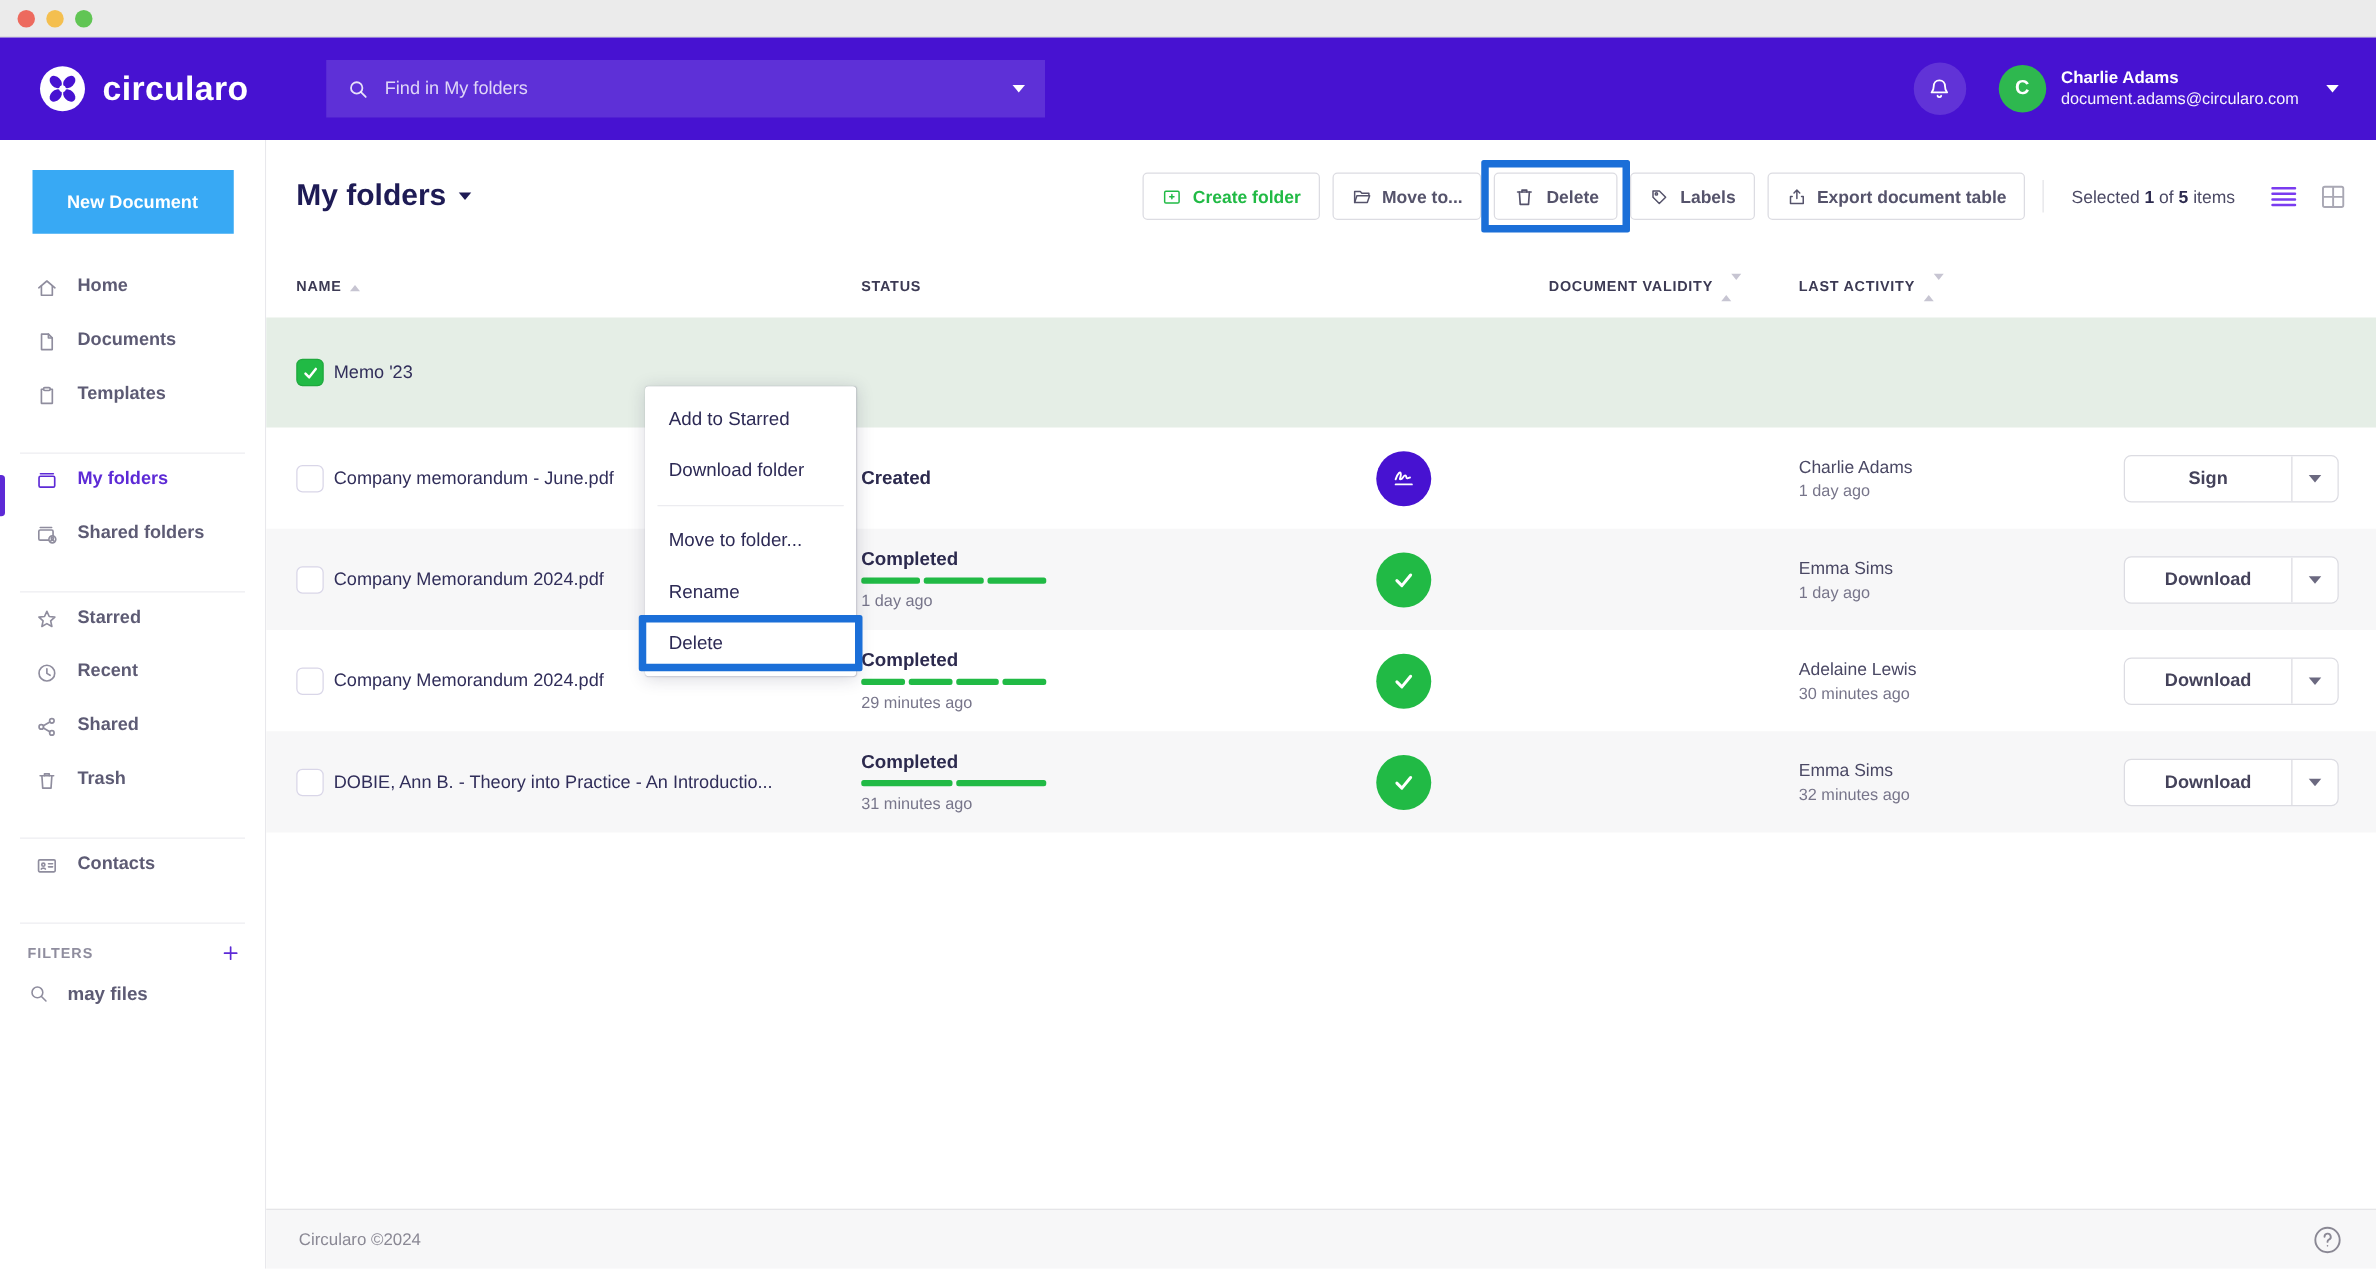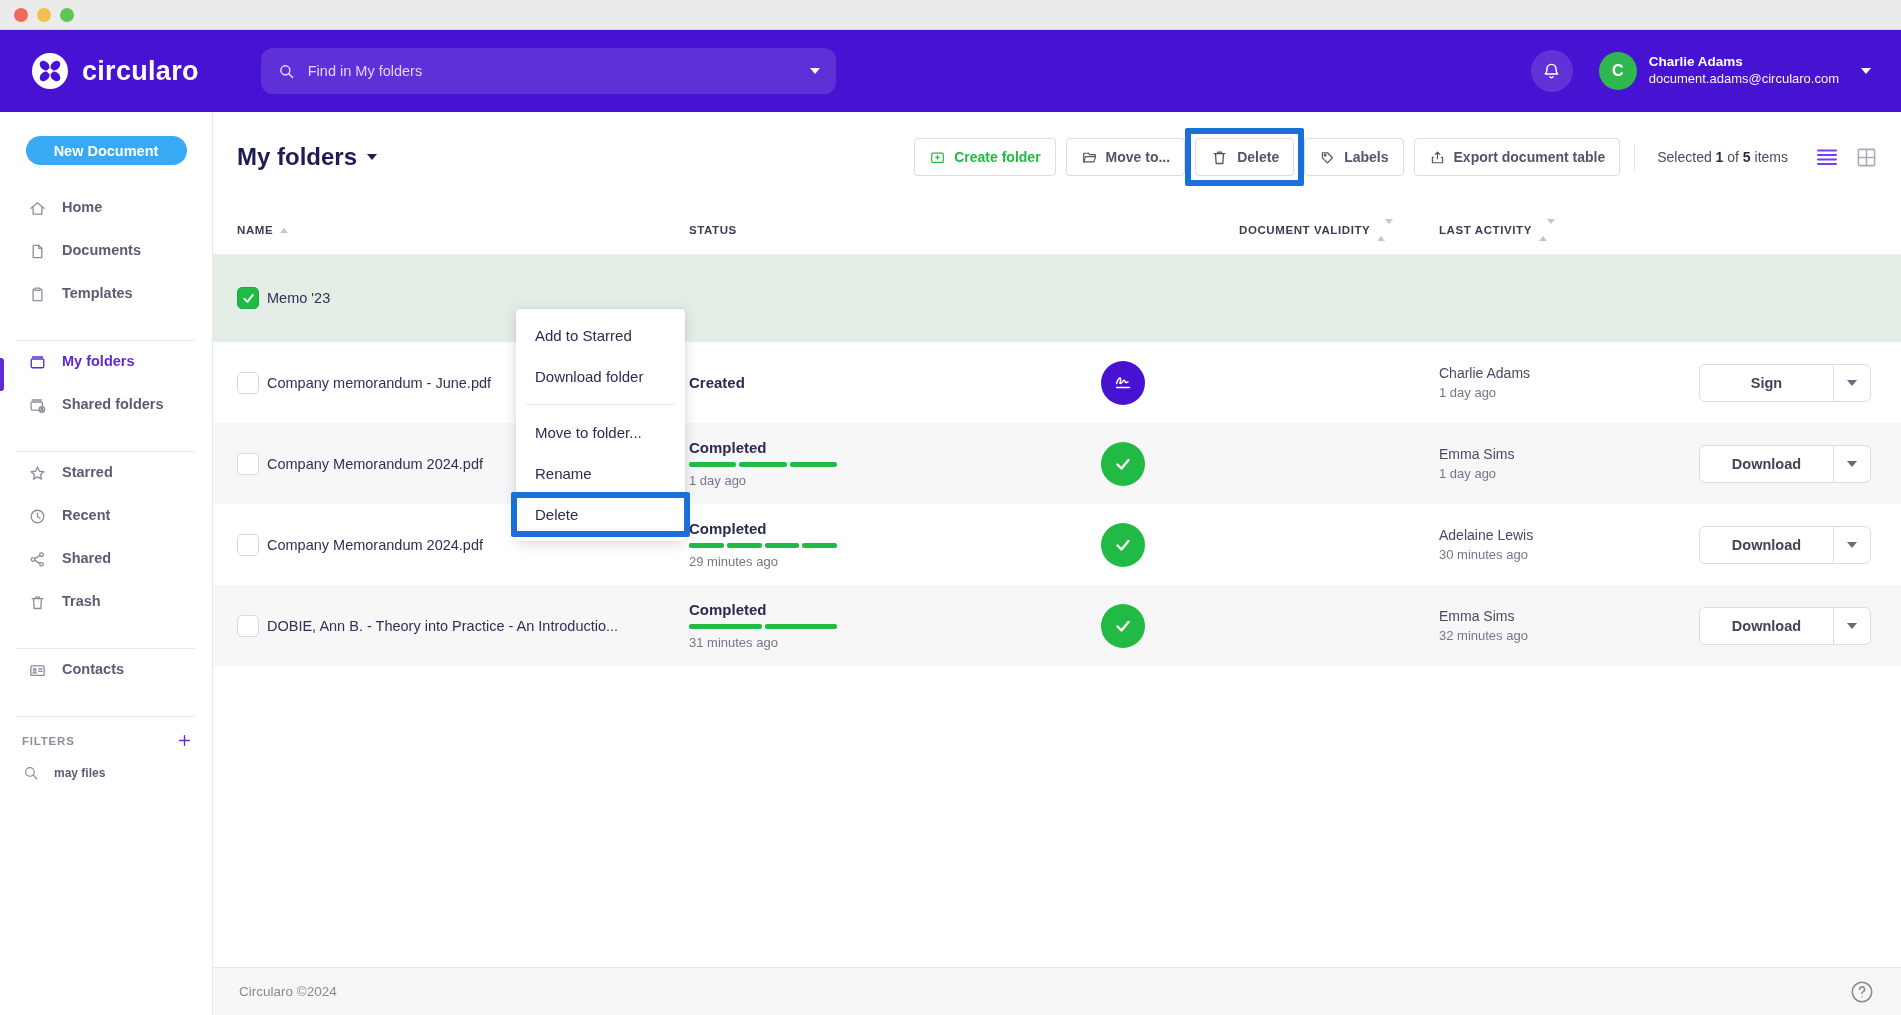--- a/index.html
+++ b/index.html
@@ -15,45 +15,45 @@
 
   
   .titlebar{height:30px;background:#ebebeb;display:flex;align-items:center;padding-left:14px;gap:9px;border-bottom:1px solid #d9d9d9}
   .dot{width:14px;height:14px;border-radius:50%}
   .dot.red{background:#ed6a5e}.dot.yellow{background:#f4bf4f}.dot.green{background:#61c554}
 
   
   .appbar{height:82px;background:var(--header-purple);display:flex;align-items:center;padding:0 30px;color:#fff}
   .brand{display:flex;align-items:center;gap:12px}
   .brand-name{font-size:27px;font-weight:bold;letter-spacing:.3px}
-  .searchbox{margin-left:62px;width:575px;height:46px;background:rgba(255,255,255,.13);border-radius:12px;display:flex;align-items:center;padding:0 16px;gap:12px}
+  .searchbox{margin-left:62px;width:575px;height:46px;background:rgba(255,255,255,.13);border-radius:0;display:flex;align-items:center;padding:0 16px;gap:12px}
   .searchbox input{flex:1;background:transparent;border:none;outline:none;color:#fff;font-size:14.5px;font-family:inherit}
   .searchbox input::placeholder{color:rgba(255,255,255,.8)}
   .tri{width:0;height:0;border-left:5px solid transparent;border-right:5px solid transparent;border-top:6px solid #fff}
   .appbar-right{margin-left:auto;display:flex;align-items:center;gap:26px}
   .bell-wrap{width:42px;height:42px;border-radius:50%;background:rgba(255,255,255,.14);display:flex;align-items:center;justify-content:center;cursor:pointer}
   .userchip{display:flex;align-items:center;gap:12px;cursor:pointer}
   .avatar{width:38px;height:38px;border-radius:50%;background:#2eb84f;color:#fff;font-weight:bold;font-size:16px;display:flex;align-items:center;justify-content:center}
   .user-name{font-size:13.5px;font-weight:bold;line-height:1.25}
   .user-email{font-size:13px;opacity:.95;line-height:1.25}
 
   
   .layout{display:flex;height:903px}
   .sidebar{width:213px;background:#fff;border-right:1px solid #e8e8ec;padding-top:24px;flex-shrink:0}
-  .newdoc{display:block;margin:0 auto;width:161px;height:29px;background:var(--new-doc-blue);color:#fff;border:none;border-radius:16px;font-size:14.5px;font-weight:bold;font-family:inherit;cursor:pointer}
+  .newdoc{display:block;margin:0 auto;width:161px;height:51px;background:var(--new-doc-blue);color:#fff;border:none;border-radius:0;font-size:14.5px;font-weight:bold;font-family:inherit;cursor:pointer}
   .nav{margin-top:34px}
   .nav-item{position:relative;height:43px;display:flex;align-items:flex-start;padding-left:28px;gap:15px;color:var(--text-mid);font-size:14.5px;font-weight:bold;cursor:pointer}
   .nav-item .ic{color:var(--icon-gray)}
   .nav-item.active{color:var(--accent-purple)}
   .nav-item.active .ic{color:var(--accent-purple)}
   .nav-item.active::before{content:"";position:absolute;left:0;top:5px;bottom:5px;width:4px;background:var(--accent-purple);border-radius:0 3px 3px 0}
   .nav-divider{height:1px;background:#ededf1;margin:12px 16px}
   .filters-head{display:flex;align-items:center;margin:16px 20px 0 22px;color:var(--icon-gray);font-size:11.5px;font-weight:bold;letter-spacing:.8px}
   .plus-btn{margin-left:auto;color:var(--accent-purple);cursor:pointer}
-  .filter-item{display:flex;align-items:center;gap:14px;padding-left:22px;margin-top:16px;color:var(--text-mid);font-size:12px;font-weight:bold;cursor:pointer}
+  .filter-item{display:flex;align-items:center;gap:14px;padding-left:22px;margin-top:16px;color:var(--text-mid);font-size:15px;font-weight:bold;cursor:pointer}
   .filter-item .ic{color:var(--icon-gray)}
 
   
   .main{flex:1;position:relative;display:flex;flex-direction:column;background:#fff}
   .page-head{display:flex;align-items:center;padding:26px 24px 0 24px}
   .page-title{font-size:24px;font-weight:bold;color:var(--navy);display:flex;align-items:center;gap:10px;cursor:pointer}
   .page-title .tri{border-top-color:var(--navy)}
   .toolbar{margin-left:auto;display:flex;align-items:center;gap:10px}
   .tb-wrap{position:relative}
   .tb-btn{height:38px;display:flex;align-items:center;gap:8px;padding:0 14px;background:#fff;border:1px solid var(--border);border-radius:4px;font-size:14px;font-weight:bold;color:#55536b;font-family:inherit;cursor:pointer}

